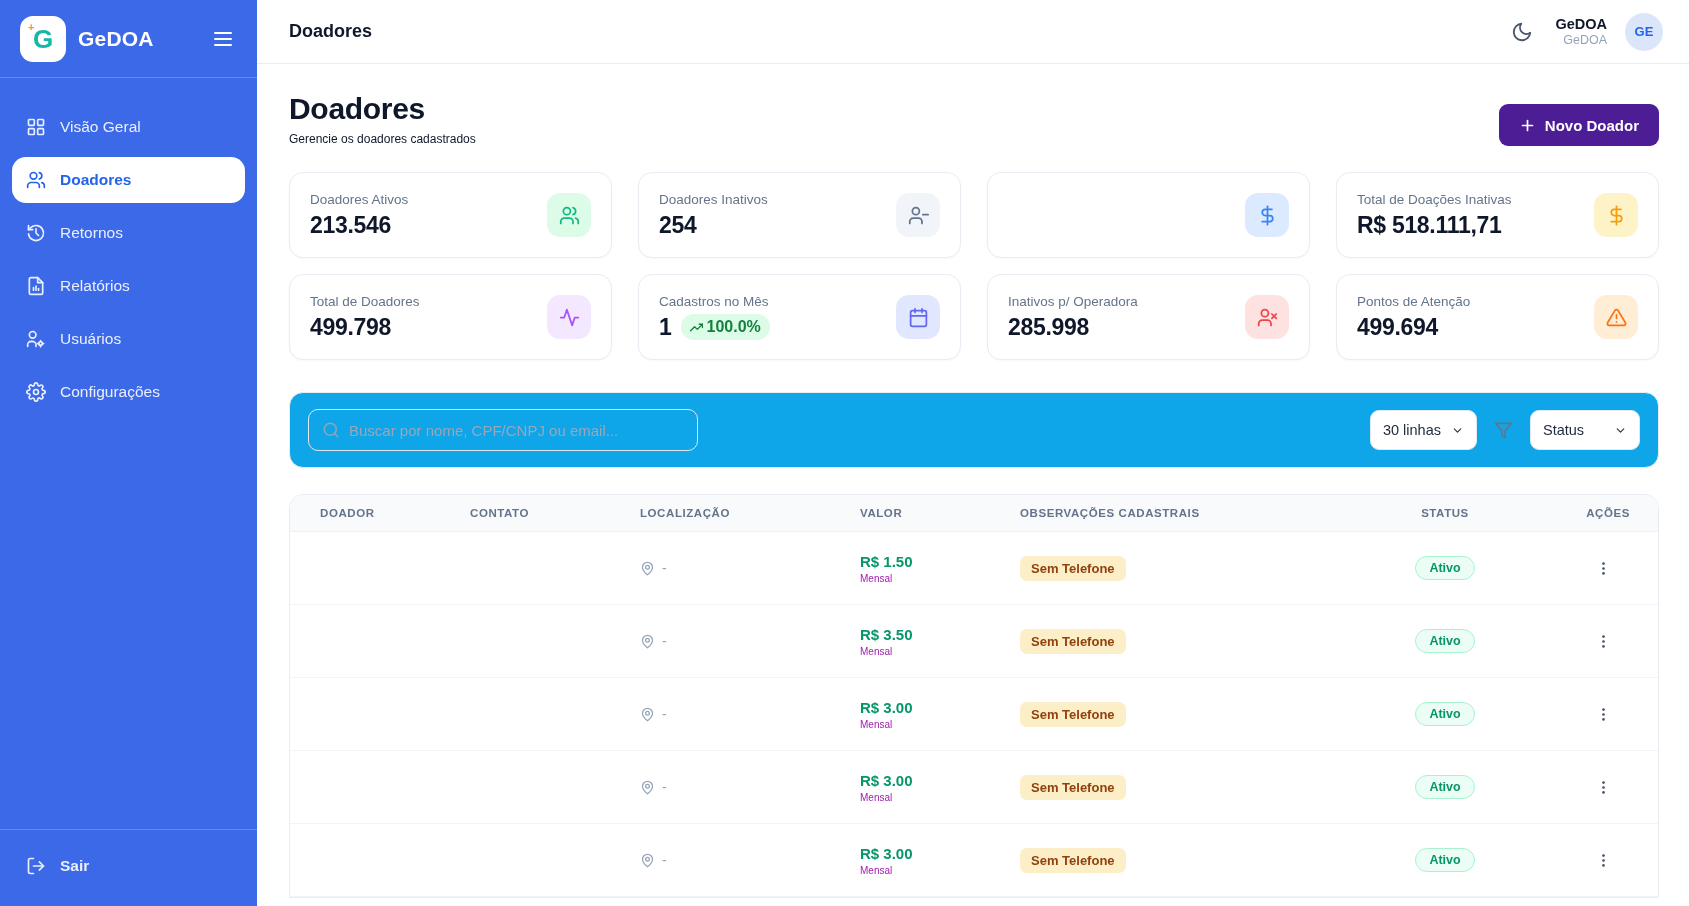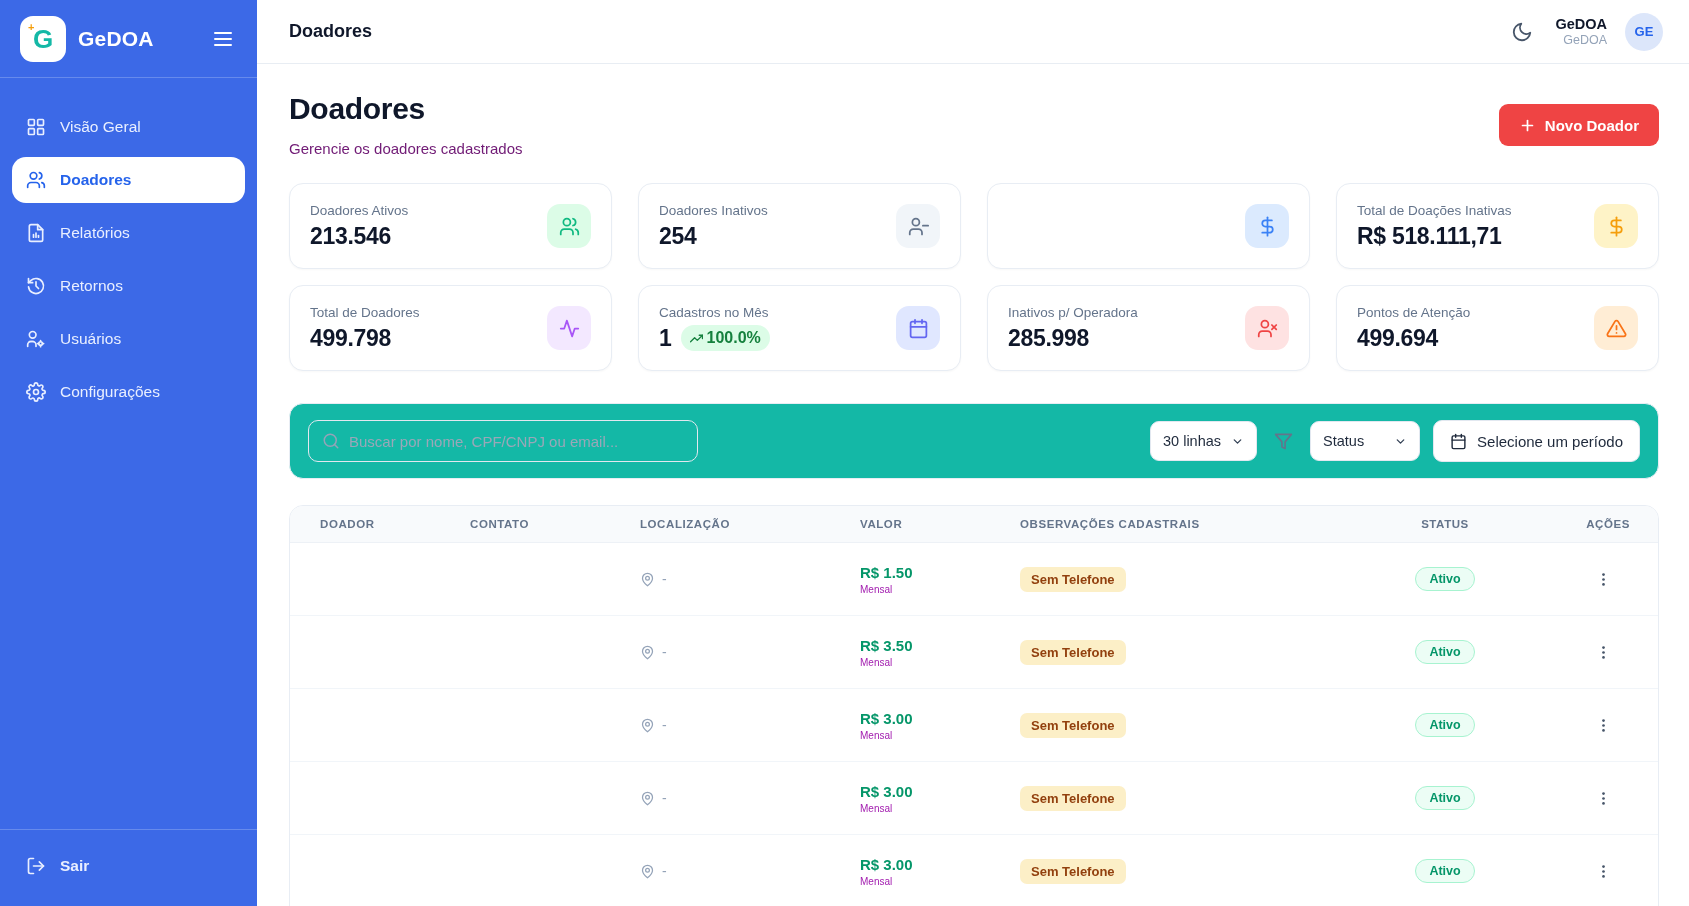--- a/index.html
+++ b/index.html
@@ -30,35 +30,35 @@
   .topbar-right { margin-left:auto; display:flex; align-items:center; gap:18px; }
   .moon-btn { color:#475569; cursor:pointer; padding:4px; }
   .user-meta { text-align:right; line-height:1.25; }
   .user-name { font-size:14.5px; font-weight:700; color:#0F172A; }
   .user-org { font-size:12.5px; color:#94A3B8; }
   .avatar { width:38px; height:38px; border-radius:50%; background:#DCE6FA; color:#2563EB; font-weight:700; font-size:13px; display:flex; align-items:center; justify-content:center; cursor:pointer; }
 
   .content { flex:1; padding:28px 30px 0 32px; overflow:hidden; }
   .page-head { display:flex; align-items:flex-start; }
   .page-title { font-size:30px; font-weight:800; letter-spacing:-.3px; }
-  .page-sub { margin-top:14px; font-size:15px; color:#701a75; }
-  .new-btn { margin-left:auto; margin-top:12px; background:#ef4444; color:#fff; border:none; border-radius:9px; height:42px; padding:0 20px; font-size:15px; font-weight:600; display:flex; align-items:center; gap:9px; cursor:pointer; font-family:inherit; }
+  .page-sub { margin-top:6px; font-size:12px; color:#0f172a; }
+  .new-btn { margin-left:auto; margin-top:12px; background:#4c1d95; color:#fff; border:none; border-radius:9px; height:42px; padding:0 20px; font-size:15px; font-weight:600; display:flex; align-items:center; gap:9px; cursor:pointer; font-family:inherit; }
 
   
   .stats { margin-top:26px; display:grid; grid-template-columns:repeat(4,1fr); gap:16px 26px; }
   .stat-card { border:1px solid #E8EDF4; border-radius:14px; height:86px; padding:0 20px; display:flex; align-items:center; background:#fff; box-shadow:0 1px 2px rgba(15,23,42,.03); }
   .stat-text { min-width:0; }
   .stat-label { font-size:13.5px; color:#64748B; }
   .stat-value-row { display:flex; align-items:center; gap:9px; margin-top:5px; }
   .stat-value { font-size:23px; font-weight:800; letter-spacing:-.3px; white-space:nowrap; }
   .stat-icon { margin-left:auto; width:44px; height:44px; border-radius:13px; display:flex; align-items:center; justify-content:center; }
   .trend-pill { display:flex; align-items:center; gap:4px; background:#DCFCE7; color:#15803D; font-size:16px; font-weight:700; border-radius:999px; padding:4px 9px; }
 
   
-  .filter-card { margin-top:32px; border:1px solid #E8EDF4; border-radius:14px; height:76px; display:flex; align-items:center; padding:16px 18px; gap:12px; background:#14b8a6; }
+  .filter-card { margin-top:32px; border:1px solid #E8EDF4; border-radius:14px; height:76px; display:flex; align-items:center; padding:16px 18px; gap:12px; background:#0ea5e9; }
   .search-box { width:390px; height:42px; border:1px solid #E2E8F0; border-radius:10px; display:flex; align-items:center; padding:0 13px; gap:9px; color:#94A3B8; }
   .search-box input { border:none; outline:none; flex:1; font-size:15px; color:#334155; font-family:inherit; background:transparent; }
   .search-box input::placeholder { color:#9AA7B8; }
   .filter-right { margin-left:auto; display:flex; align-items:center; gap:13px; }
   .select-ctl { height:40px; border:1px solid #E2E8F0; border-radius:9px; display:flex; align-items:center; gap:10px; padding:0 12px; font-size:14.5px; color:#1E293B; cursor:pointer; background:#fff; }
   .funnel-btn { color:#64748B; cursor:pointer; padding:4px; }
   .period-btn { height:42px; border:1px solid #E2E8F0; border-radius:9px; display:flex; align-items:center; gap:10px; padding:0 16px; font-size:15px; color:#1E293B; cursor:pointer; background:#fff; }
 
   
   .table-card { margin-top:26px; border:1px solid #E8EDF4; border-radius:14px 14px 0 0; overflow:hidden; background:#fff; }
@@ -116,38 +116,38 @@
             <circle cx="9" cy="7" r="4"></circle>
             <path d="M22 21v-2a4 4 0 0 0-3-3.87"></path>
             <path d="M16 3.13a4 4 0 0 1 0 7.75"></path>
           </svg>
       </span>
       <span>Doadores</span>
     </div>
     <div class="nav-item">
       <span class="nicon">
         <svg width="20" height="20" viewBox="0 0 24 24" fill="none" stroke="currentColor" stroke-width="2" stroke-linecap="round" stroke-linejoin="round">
+            <path d="M3 3v5h5"></path>
+            <path d="M3.05 13A9 9 0 1 0 6 5.3L3 8"></path>
+            <polyline points="12 7 12 12 15 15"></polyline>
+          </svg>
+      </span>
+      <span>Retornos</span>
+    </div>
+    <div class="nav-item">
+      <span class="nicon">
+        <svg width="20" height="20" viewBox="0 0 24 24" fill="none" stroke="currentColor" stroke-width="2" stroke-linecap="round" stroke-linejoin="round">
             <path d="M14 2H6a2 2 0 0 0-2 2v16a2 2 0 0 0 2 2h12a2 2 0 0 0 2-2V8z"></path>
             <polyline points="14 2 14 8 20 8"></polyline>
             <line x1="9" y1="17" x2="9" y2="14"></line>
             <line x1="12" y1="17" x2="12" y2="12"></line>
             <line x1="15" y1="17" x2="15" y2="15"></line>
           </svg>
       </span>
       <span>Relatórios</span>
-    </div>
-    <div class="nav-item">
-      <span class="nicon">
-        <svg width="20" height="20" viewBox="0 0 24 24" fill="none" stroke="currentColor" stroke-width="2" stroke-linecap="round" stroke-linejoin="round">
-            <path d="M3 3v5h5"></path>
-            <path d="M3.05 13A9 9 0 1 0 6 5.3L3 8"></path>
-            <polyline points="12 7 12 12 15 15"></polyline>
-          </svg>
-      </span>
-      <span>Retornos</span>
     </div>
     <div class="nav-item">
       <span class="nicon">
         <svg width="20" height="20" viewBox="0 0 24 24" fill="none" stroke="currentColor" stroke-width="2" stroke-linecap="round" stroke-linejoin="round">
             <path d="M12 21v-2a4 4 0 0 0-4-4H4a0 0 0 0 0 0 0"></path>
             <path d="M2 21v-2a4 4 0 0 1 4-4h3"></path>
             <circle cx="8" cy="7" r="4"></circle>
             <circle cx="17.5" cy="17.5" r="2.2"></circle>
             <path d="M17.5 13.8v1.5M17.5 19.7v1.5M21.2 17.5h-1.5M15.3 17.5h-1.5"></path>
           </svg>
@@ -372,31 +372,20 @@
             </svg>
         </span>
         <div class="select-ctl" style="width:110px; justify-content:space-between;">
           <span>Status</span>
           <span>
             <svg width="13" height="13" viewBox="0 0 24 24" fill="none" stroke="#334155" stroke-width="2.4" stroke-linecap="round" stroke-linejoin="round">
                 <polyline points="6 9 12 15 18 9"></polyline>
               </svg>
           </span>
         </div>
-        <div class="period-btn">
-          <span>
-            <svg width="17" height="17" viewBox="0 0 24 24" fill="none" stroke="currentColor" stroke-width="2" stroke-linecap="round" stroke-linejoin="round">
-                <rect x="3" y="4" width="18" height="18" rx="2"></rect>
-                <line x1="16" y1="2" x2="16" y2="6"></line>
-                <line x1="8" y1="2" x2="8" y2="6"></line>
-                <line x1="3" y1="10" x2="21" y2="10"></line>
-              </svg>
-          </span>
-          <span>Selecione um período</span>
-        </div>
       </div>
     </div>
 
     <div class="table-card">
       <div class="tgrid thead">
         <span class="th">DOADOR</span>
         <span class="th">CONTATO</span>
         <span class="th">LOCALIZAÇÃO</span>
         <span class="th">VALOR</span>
         <span class="th">OBSERVAÇÕES CADASTRAIS</span>

